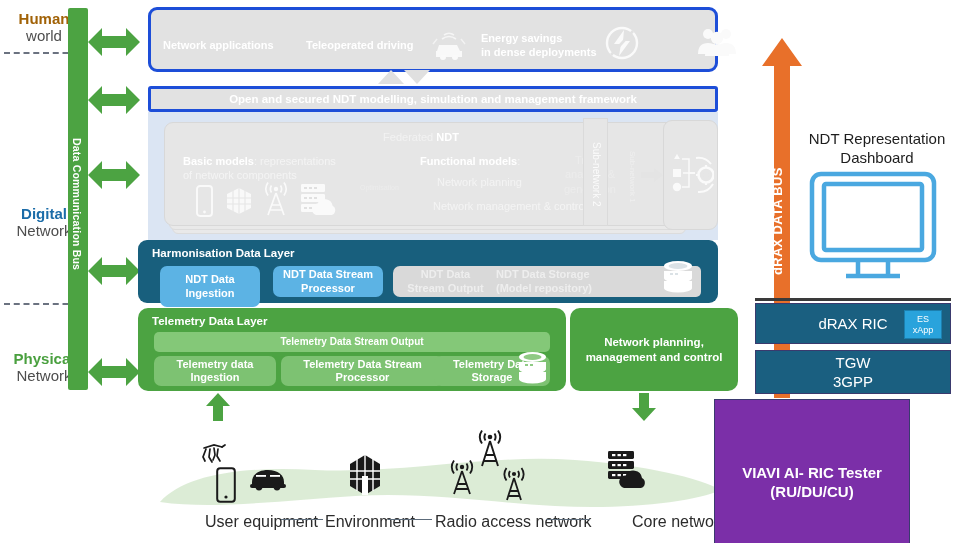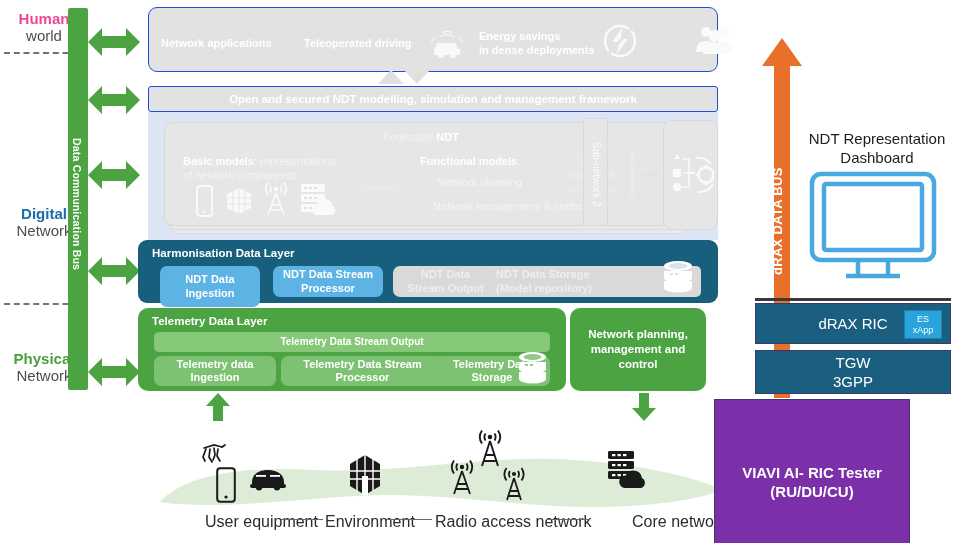--- a/index.html
+++ b/index.html
@@ -10,21 +10,21 @@
     position: relative;
     overflow: hidden;
   }
   .stage { position: absolute; inset: 0; }
   .abs { position: absolute; }
 
   
   .axis-label { font-size: 15px; line-height: 1.15; }
   .axis-label .l1 { font-weight: bold; display: block; }
   .axis-label .l2 { display: block; font-weight: normal; color: #4d4d4d; }
-  .axis-human .l1 { color: #ec4899; }
+  .axis-human .l1 { color: #a16207; }
   .axis-digital .l1 { color: #1b6ca8; margin-top: 45px; }
   .axis-physical .l1 { color: #4aa03f; }
 
   .dash-line {
     border-top: 2.5px dashed #6b7280;
     height: 0;
   }
 
   
   .bus {
@@ -42,21 +42,21 @@
     letter-spacing: .2px;
   }
 
   
   .dbl-arrow { position: absolute; }
   .dbl-arrow svg { display: block; }
 
   
   .grey-bar {
     background: #e2e2e2;
-    border: 1px solid #1d4ed8;
+    border: 3px solid #1d4ed8;
     border-radius: 9px;
     position: absolute;
   }
   .grey-bar.flat { border-radius: 3px; }
   .app-text {
     position: absolute;
     color: #ffffff;
     font-weight: bold;
     font-size: 11px;
     line-height: 1.25;
@@ -487,21 +487,21 @@
           <ellipse cx="16.5" cy="28" rx="13.5" ry="4.5"></ellipse>
         <g fill="#8fca84">
             <ellipse cx="16.5" cy="6" rx="9" ry="3"></ellipse>
             <rect x="9" y="13" width="3" height="2"></rect>
             <rect x="14" y="13" width="3" height="2"></rect>
           </g>
       </svg>
     </span>
   </div>
 
-  <div class="netplan" style="left:570px; top:308px; width:136px; height:83px; white-space:pre-line;">Network planning,
+  <div class="netplan" style="left:570px; top:308px; width:168px; height:83px; white-space:pre-line;">Network planning,
 management and control</div>
 
   <span class="abs" style="left:206px; top:393px;">
     <svg width="24" height="28" viewBox="0 0 24 28">
         <path d="M12 0 L24 13 L17 13 L17 28 L7 28 L7 13 L0 13 Z" fill="#4ca342"></path>
       </svg>
   </span>
 
   <span class="abs" style="left:632px; top:393px;">
     <svg width="24" height="28" viewBox="0 0 24 28">

